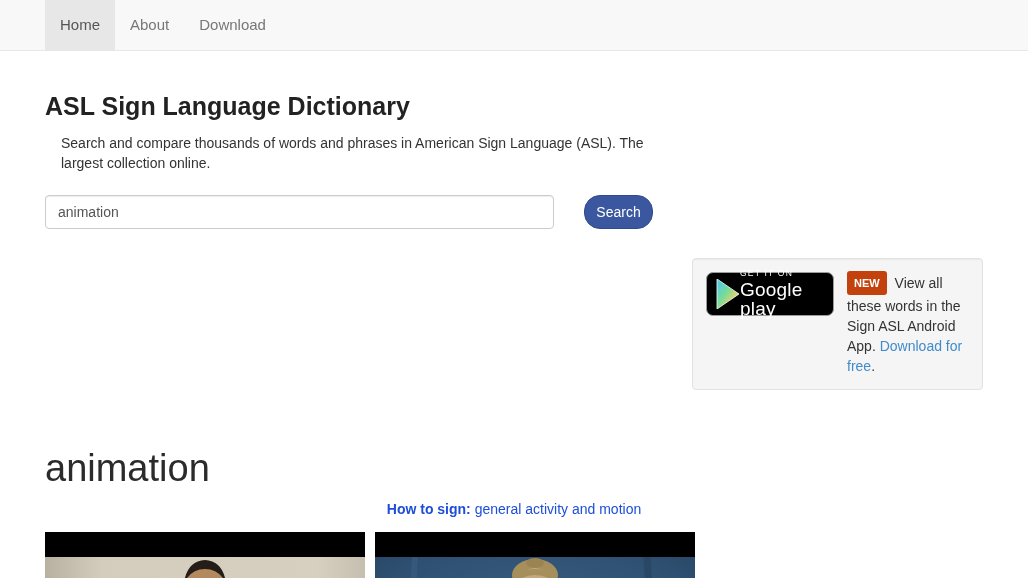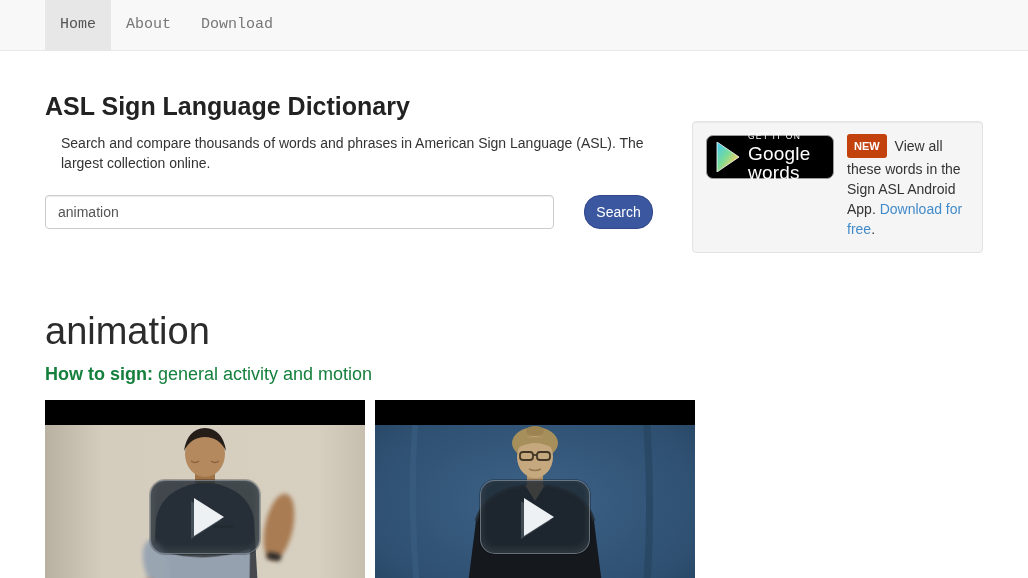--- a/index.html
+++ b/index.html
@@ -33,26 +33,25 @@
   .brand-logo { width: 33px; height: 33px; display: block; }
   .nav-items { display: flex; list-style: none; margin: 0; padding: 0; }
   .nav-items a {
     display: block;
     padding: 0 15px;
     line-height: 50px;
     font-size: 15px;
     color: #777;
     text-decoration: none;
     cursor: pointer;
-    font-family: Liberation Mono, monospace;
   }
   .nav-items a.active { background: #e7e7e7; color: #555; }
   
   .container { width: 938px; margin: 0 auto; padding-top: 41px; }
-  .hero-row { display: flex; align-items: flex-start; }
+  .hero-row { display: flex; align-items: flex-start; flex-direction: column; }
   .hero-left { width: 608px; }
   .hero-title {
     margin: 0 0 12px 0;
     font-size: 25px; font-weight: 700; color: #222;
   }
   .hero-desc {
     margin: 0 0 21px 16px;
     font-size: 14px; line-height: 1.45; color: #333;
     max-width: 595px;
   }
@@ -88,21 +87,21 @@
     padding: 13px 13px;
     display: flex; gap: 13px; align-items: flex-start;
   }
   .gplay-badge {
     flex-shrink: 0;
     width: 128px; height: 44px;
     background: #000;
     border: 1px solid #9c9c9c;
     border-radius: 7px;
     display: flex; align-items: center;
-    padding: 0 9px; gap: 8px;
+    padding: 0 9px; 
     text-decoration: none;
     cursor: pointer;
   }
   .gp-triangle { width: 24px; height: 30px; display: block; flex-shrink: 0; }
   .gp-texts { display: flex; flex-direction: column; line-height: 1; }
   .gp-small { color: #fff; font-size: 8.5px; letter-spacing: 1.2px; margin-bottom: 3px; }
   .gp-big { color: #fff; font-size: 19px; letter-spacing: 0.2px; }
   .promo-text { font-size: 14px; line-height: 20px; color: #333; }
   .label-new {
     display: inline-block;
@@ -111,21 +110,21 @@
     padding: 2px 7px; border-radius: 3px;
     margin-right: 4px;
     position: relative; top: -1px;
   }
   .promo-link { color: #428bca; text-decoration: none; cursor: pointer; }
   
   .word-title {
     margin: 57px 0 11px 0;
     font-size: 38px; font-weight: 500; color: #2b2b2b;
   }
-  .how-to { margin: 0 0 15px 0; font-size: 18px; color: #15803d; }
+  .how-to { margin: 0 0 15px 0; font-size: 14px; color: #1d4ed8; text-align: center; }
   .how-to b { font-weight: 700; }
   .videos { display: flex; gap: 10px; }
   .video {
     position: relative;
     width: 320px; height: 240px;
     background: #000;
     cursor: pointer;
     overflow: hidden;
   }
   .video svg.scene { position: absolute; top: 25px; left: 0; display: block; }
@@ -188,21 +187,21 @@
               <stop offset="0" stop-color="#41c8f5"></stop>
               <stop offset="0.45" stop-color="#7bdc95"></stop>
               <stop offset="0.75" stop-color="#f0d268"></stop>
               <stop offset="1" stop-color="#ee5977"></stop>
             </linearGradient>
           </defs>
           <polygon points="1,0 1,30 23,15" fill="url(#gpGrad)" stroke="#ffffff" stroke-width="0.8"></polygon>
         </svg>
         <span class="gp-texts">
           <span class="gp-small">GET IT ON</span>
-          <span class="gp-big">Google words</span>
+          <span class="gp-big">Google play</span>
         </span>
       </a>
       <div class="promo-text">
         <span class="label-new">NEW</span><span> View all these words in the Sign ASL Android App. </span><a class="promo-link">Download for free</a><span>.</span>
       </div>
     </aside>
   </div>
 
   <h1 class="word-title">animation</h1>
   <p class="how-to"><b>How to sign:</b><span> general activity and motion</span></p>

